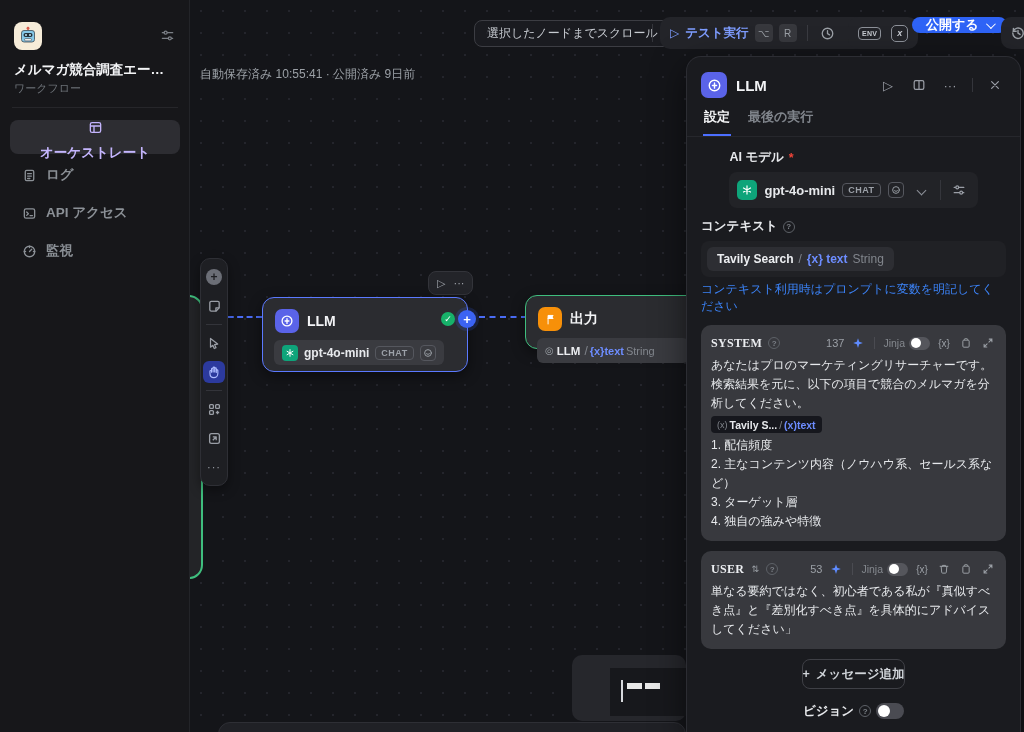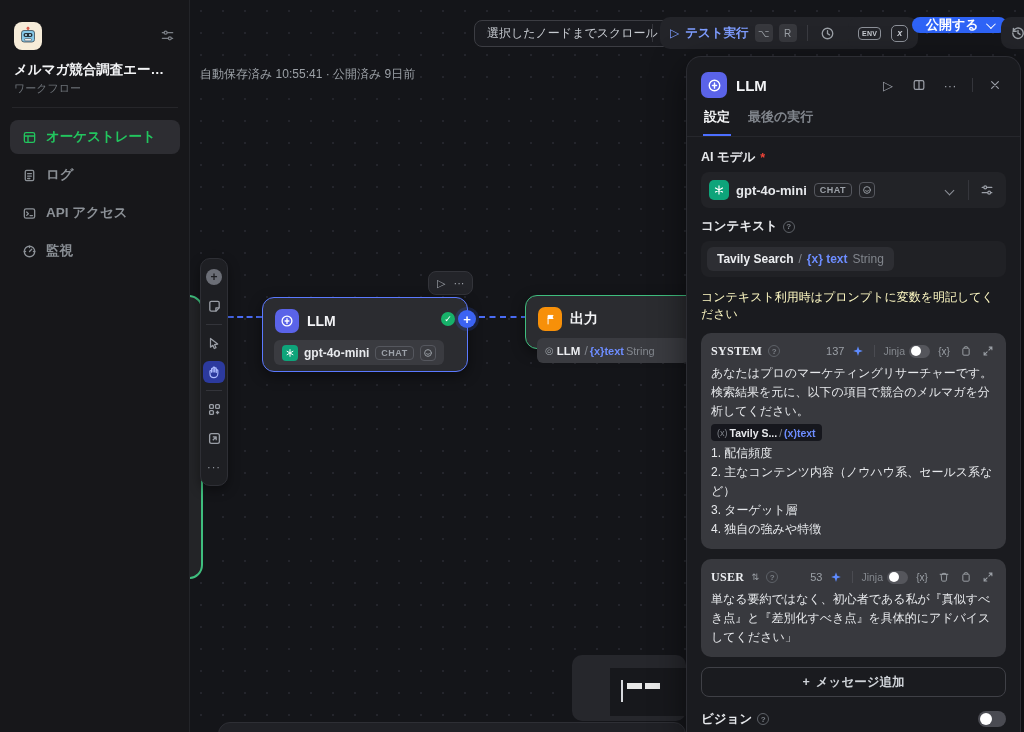--- a/index.html
+++ b/index.html
@@ -80,53 +80,53 @@
   .app-icon { position:absolute; left:14px; top:22px; width:28px; height:28px; border-radius:8px; background:#f6ecd9;
     display:flex; align-items:center; justify-content:center; }
   .collapse-btn { position:absolute; right:14px; top:28px; color:#7c8087; }
   .app-name { position:absolute; left:14px; top:61px; width:162px; font-size:13.5px; font-weight:700; color:#f3f4f6;
     white-space:nowrap; overflow:hidden; text-overflow:ellipsis; }
   .app-type { position:absolute; left:14px; top:81px; font-size:11px; color:#6b7076; }
   .side-div { position:absolute; left:12px; top:107px; width:166px; height:1px; background:#26262a; }
   .nav { position:absolute; left:10px; top:120px; width:170px; display:flex; flex-direction:column; gap:4px; }
   .nav-item { height:34px; border-radius:8px; display:flex; align-items:center; gap:9px; padding:0 11px;
     font-size:13.5px; color:#8b9096; font-weight:600; }
-  .nav-item.active { background:#2d2d32; color:#22c55e; }
+  .nav-item.active { background:#2d2d32; color:#c4b5fd;flex-direction:column; }
   .nav-item .ni { display:flex; width:16px; height:16px; align-items:center; justify-content:center; }
 
   
   .panel { position:absolute; left:687px; top:57px; width:333px; height:675px; background:#1a1b1f;
     border-radius:14px 14px 0 0; box-shadow:0 0 0 1px #2c2d33, 0 10px 34px rgba(0,0,0,.55); z-index:8;
     display:flex; flex-direction:column; overflow:hidden; }
   .p-header { display:flex; align-items:center; gap:9px; padding:15px 14px 6px 14px; }
   .p-title { font-size:15px; font-weight:700; color:#f3f4f6; flex:1; }
   .p-hicon { color:#9a9ea6; width:22px; height:22px; display:flex; align-items:center; justify-content:center; font-size:13px; }
   .p-hdiv { width:1px; height:14px; background:#34353b; margin:0 2px; }
   .p-desc { padding:2px 16px 10px; font-size:12.5px; color:#63686e; }
   .p-tabs { display:flex; gap:16px; padding:0 16px; border-bottom:1px solid #26272c; }
   .p-tab { font-size:13px; padding:4px 1px 8px; color:#80858c; font-weight:600; }
   .p-tab.active { color:#f3f4f6; border-bottom:2px solid #4c6fff; }
-  .p-body { padding:12px 14px 0; display:flex; flex-direction:column; gap:10px; overflow:hidden; }
+  .p-body { padding:12px 14px 0; display:flex; flex-direction:column; gap:10px; overflow:hidden;align-items:center; }
   .sec-label { display:flex; align-items:center; gap:5px; font-size:12.5px; font-weight:700; color:#e7e9ec; margin-bottom:6px; }
   .req { color:#f04438; }
   .help-q { width:12px; height:12px; border:1px solid #5d6167; border-radius:50%; color:#7c8087; font-size:8px;
     display:inline-flex; align-items:center; justify-content:center; font-weight:700; }
   .model-row { height:36px; background:#222327; border-radius:8px; display:flex; align-items:center; gap:7px; padding:0 8px; }
   .model-name { font-size:13px; font-weight:600; color:#e7e9ec; }
   .mr-spacer { flex:1; }
   .mr-chev { width:7px; height:7px; border-right:1.5px solid #8d9199; border-bottom:1.5px solid #8d9199;
     transform:rotate(45deg); margin-right:8px; }
   .mr-div { width:1px; height:20px; background:#35363c; }
   .ctx-box { background:#202125; border-radius:8px; padding:6px; }
   .ctx-pill { display:inline-flex; align-items:center; gap:5px; background:#2d2e33; border-radius:6px; height:24px;
     padding:12px 10px; font-size:12px; }
   .ctx-node { font-weight:700; color:#eceef1; }
   .dim { color:#82868d; }
   .blue { color:#6d8dff; font-weight:600; }
-  .warn { font-size:12px; color:#fef9c3; margin-top:12px; }
+  .warn { font-size:12px; color:#3b82f6; margin-top:4px; }
   .prompt-block { background:#38393e; border-radius:10px; padding:8px 10px 10px; }
   .pb-head { display:flex; align-items:center; gap:6px; height:20px; margin-bottom:3px; }
   .pb-role { font-size:12px; font-weight:700; color:#eceef1; letter-spacing:.3px;font-family:Liberation Serif, serif; }
   .pb-count { margin-left:auto; font-size:11px; color:#9ba0a6; }
   .pb-icon { color:#9ba0a6; width:16px; height:16px; display:flex; align-items:center; justify-content:center; font-size:10px; }
   .pb-div { width:1px; height:12px; background:#4a4b51; margin:0 2px; }
   .jinja { display:flex; align-items:center; gap:4px; font-size:10.5px; color:#85898f; }
   .mini-toggle { width:21px; height:13px; border-radius:7px; background:#55565c; position:relative; }
   .mini-toggle::after { content:''; position:absolute; left:1.5px; top:1.5px; width:10px; height:10px; border-radius:50%; background:#fff; }
   .pb-text { font-size:12px; line-height:19px; color:#e7e9ec; }

